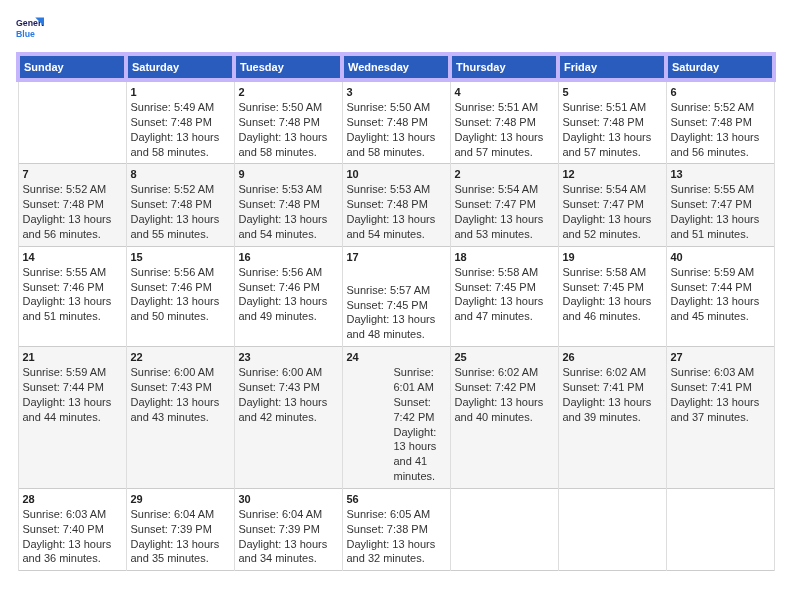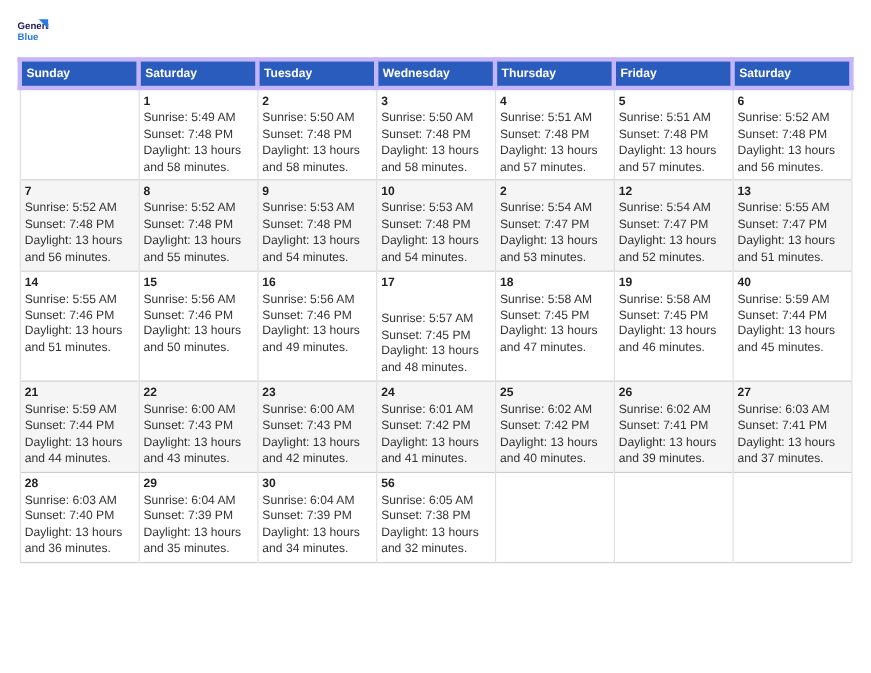--- a/index.html
+++ b/index.html
@@ -288,21 +288,21 @@
           </td>
           <td>
             <span class="day-number">23</span>
             <div class="cell-text" style="white-space: pre-line;">Sunrise: 6:00 AM
 Sunset: 7:43 PM
 Daylight: 13 hours
 and 42 minutes.</div>
           </td>
           <td>
             <span class="day-number">24</span>
-            <div class="cell-text" style="white-space: pre-line;">Sunrise: 6:01 AM
+            <div class="cell-text" style="white-space: pre-line; margin-left: 47px;">Sunrise: 6:01 AM
 Sunset: 7:42 PM
 Daylight: 13 hours
 and 41 minutes.</div>
           </td>
           <td>
             <span class="day-number">25</span>
             <div class="cell-text" style="white-space: pre-line;">Sunrise: 6:02 AM
 Sunset: 7:42 PM
 Daylight: 13 hours
 and 40 minutes.</div>

